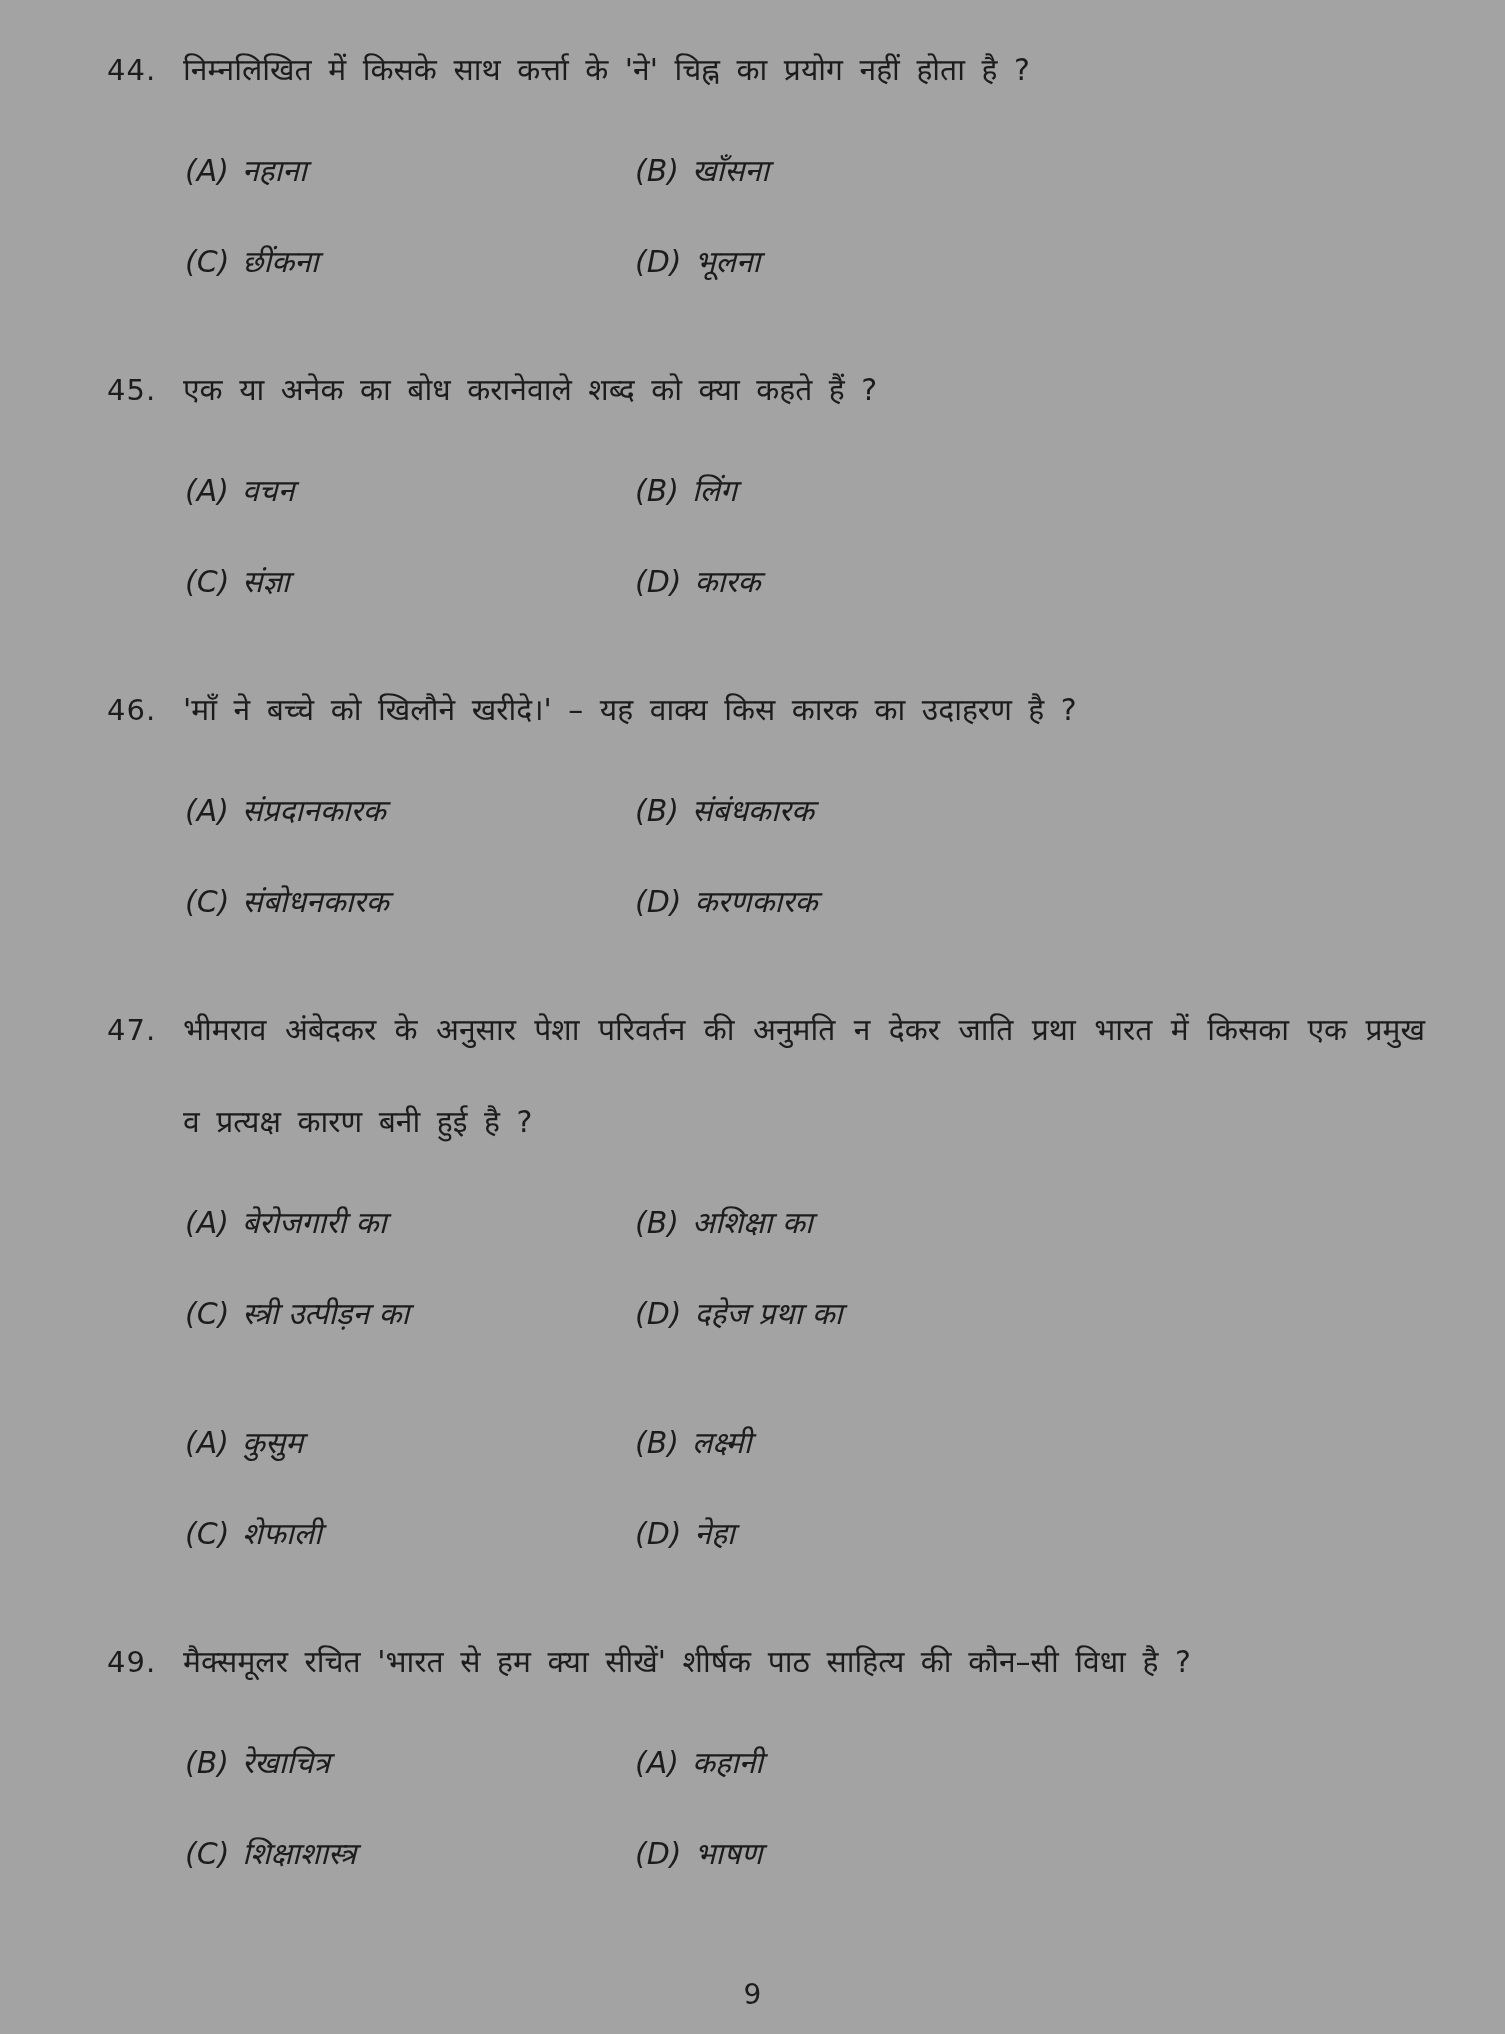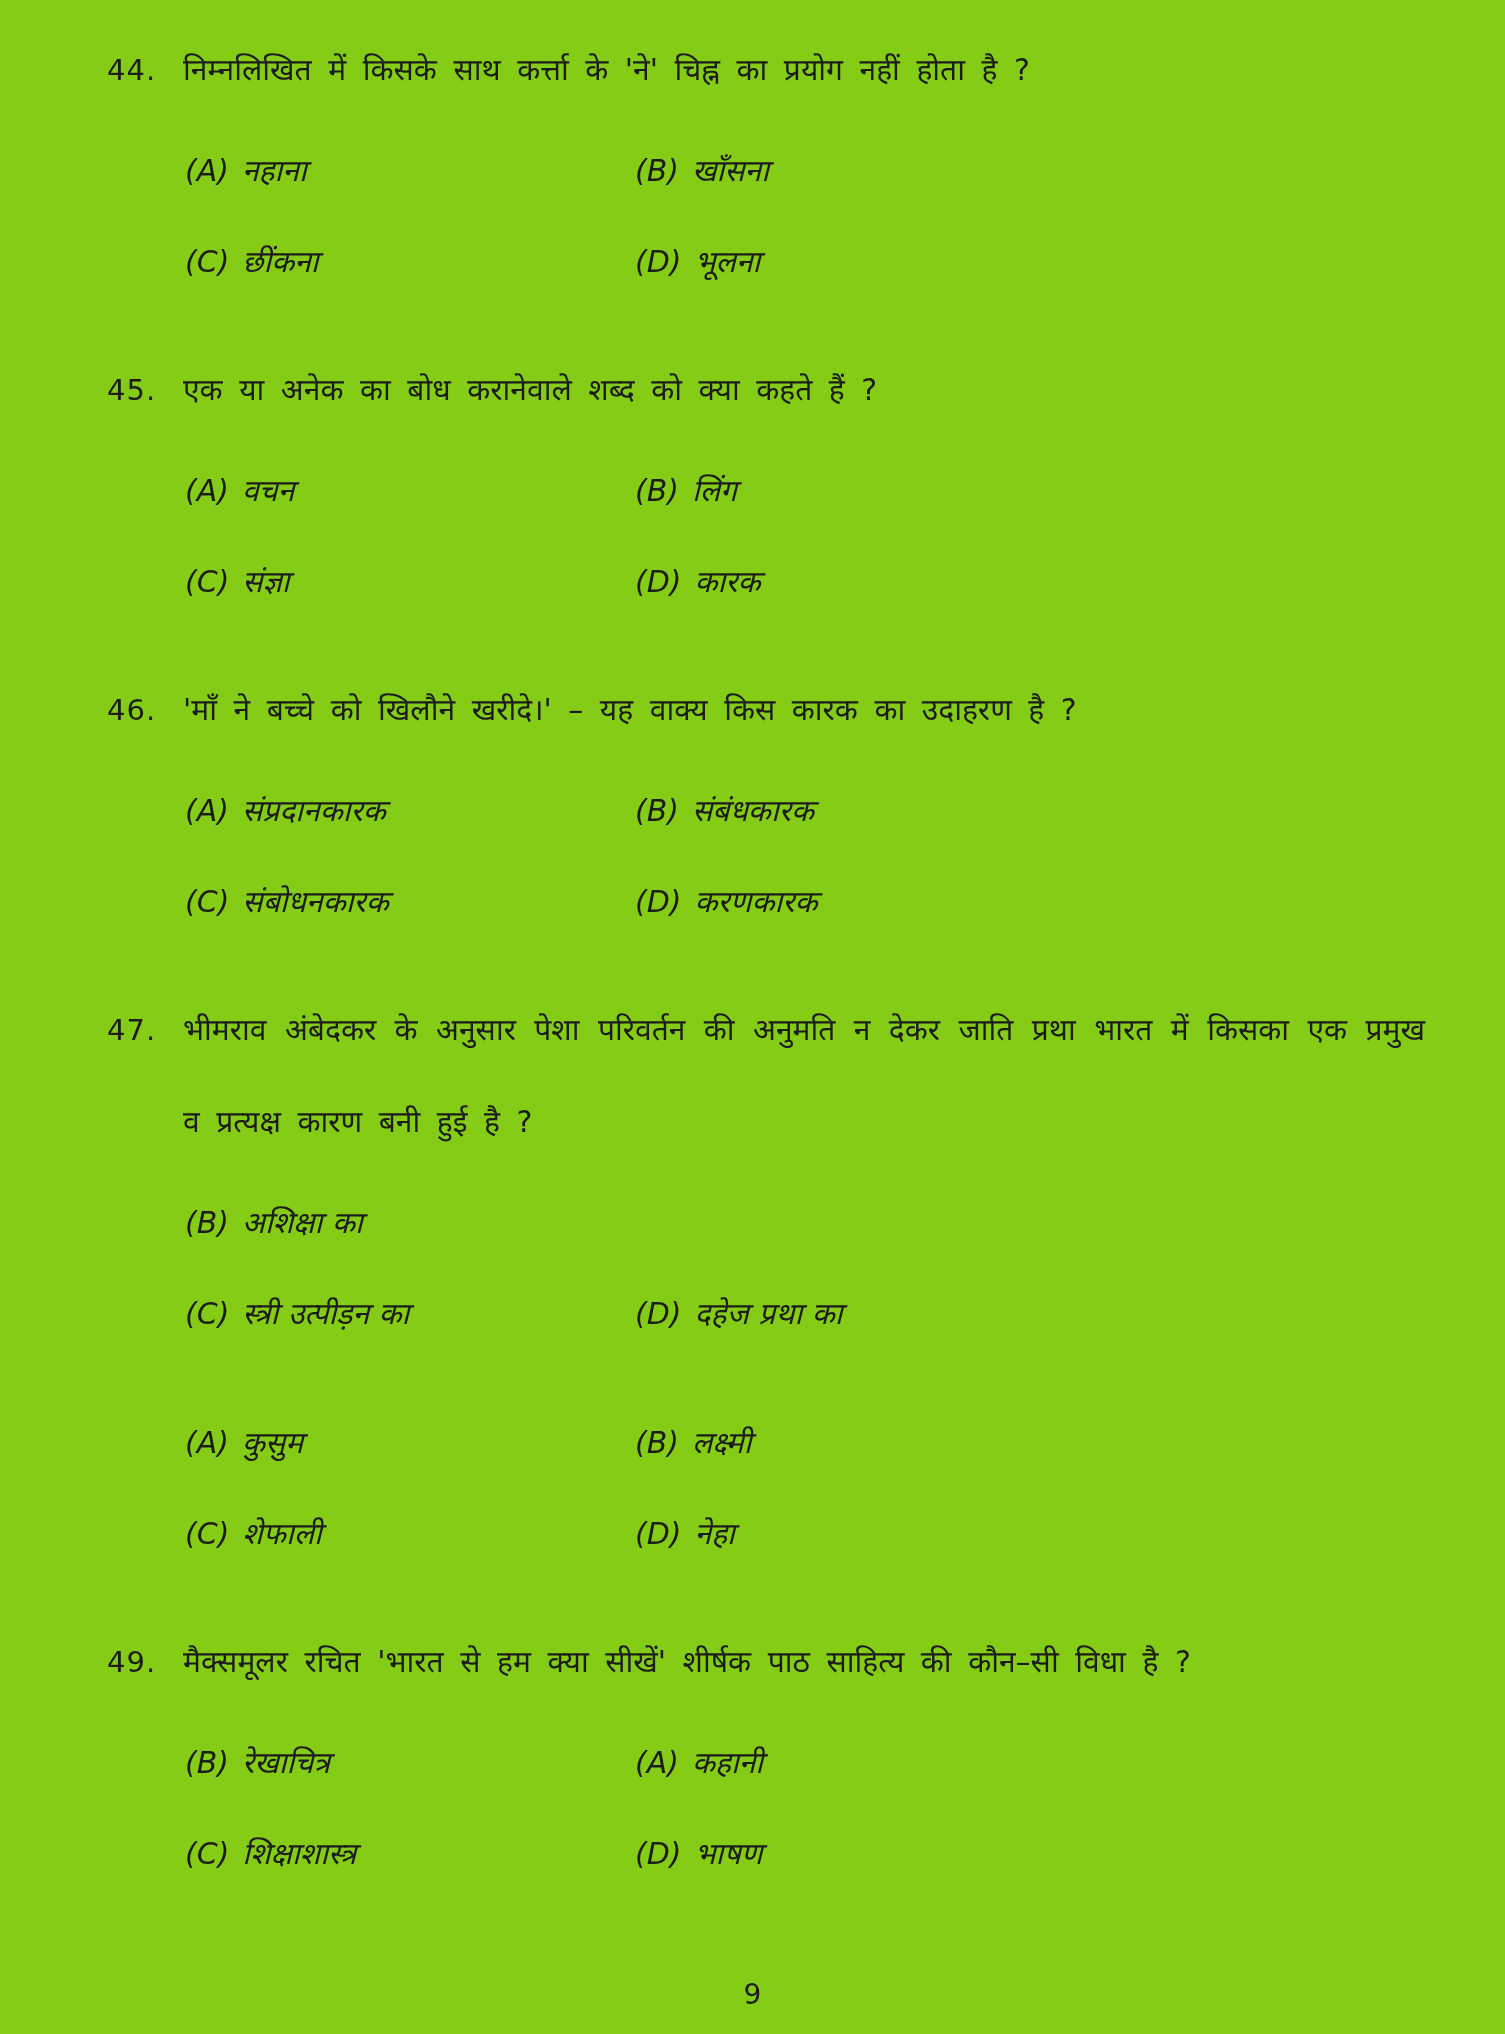--- a/index.html
+++ b/index.html
@@ -13,21 +13,21 @@
     overflow: hidden;
     font-family: "DejaVu Sans", sans-serif;
     color: #1c1c1c;
   }
   .sheet {
     position: relative;
     width: 1505px;
     height: 2034px;
     box-sizing: border-box;
     padding: 24px 80px 0 107px;
-    background: #84cc16;
+    background: #a3a3a3;
   }
   .question + .question {
     margin-top: 38px;
   }
   .q-row {
     display: flex;
     align-items: flex-start;
   }
   .q-num {
     flex: none;
@@ -126,20 +126,21 @@
     </div>
   </div>
 
   <div class="question">
     <div class="q-row">
       <span class="q-num">47.</span>
       <span class="q-text">भीमराव अंबेदकर के अनुसार पेशा परिवर्तन की अनुमति न देकर जाति प्रथा भारत में किसका एक प्रमुख व प्रत्यक्ष कारण बनी हुई है ?</span>
     </div>
     <div class="opts">
       <div class="opt-row">
+        <span class="opt"><span class="opt-label">(A)</span><span class="opt-text">बेरोजगारी का</span></span>
         <span class="opt"><span class="opt-label">(B)</span><span class="opt-text">अशिक्षा का</span></span>
       </div>
       <div class="opt-row">
         <span class="opt"><span class="opt-label">(C)</span><span class="opt-text">स्त्री उत्पीड़न का</span></span>
         <span class="opt"><span class="opt-label">(D)</span><span class="opt-text">दहेज प्रथा का</span></span>
       </div>
     </div>
   </div>
 
   <div class="question">

